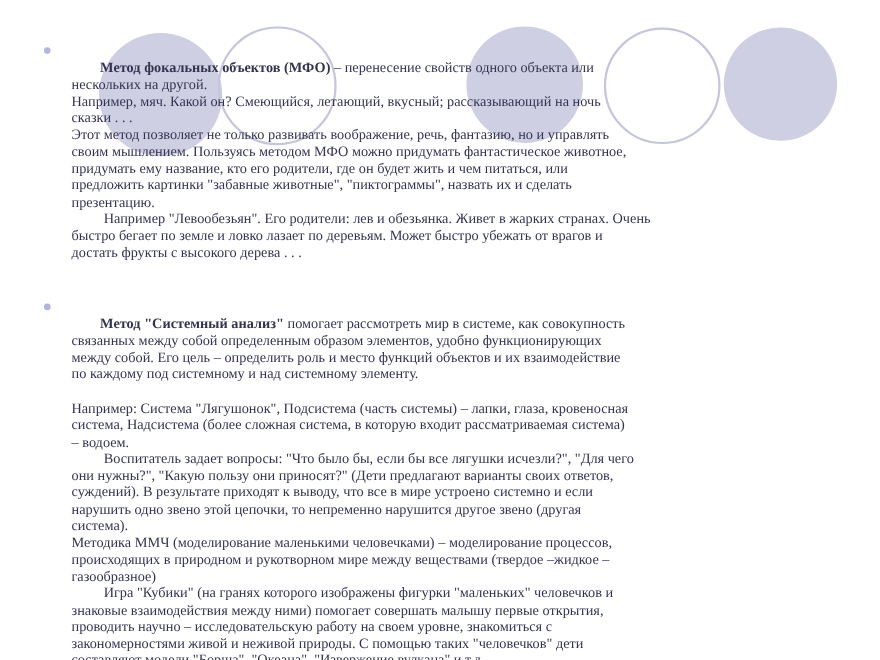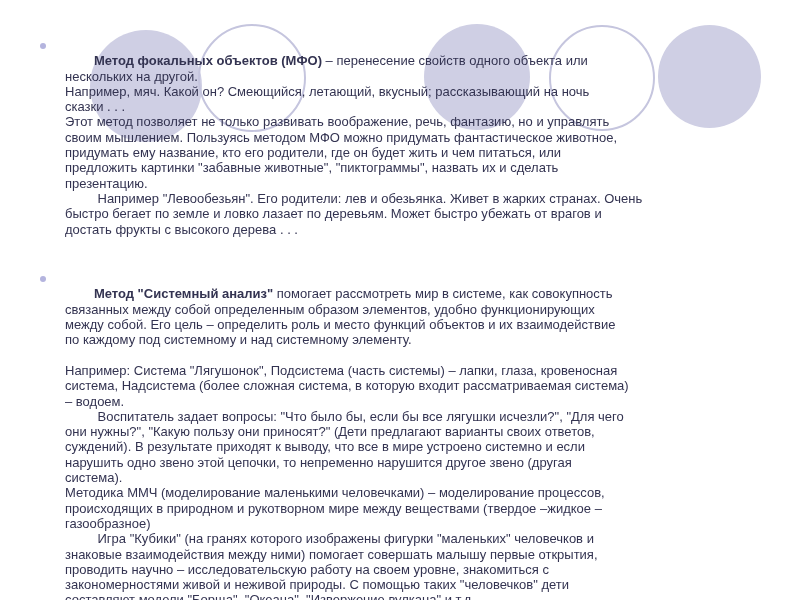--- a/index.html
+++ b/index.html
@@ -2,21 +2,21 @@
 <html lang="ru"><head>
 <meta charset="utf-8">
 <style>
   html, body { margin: 0; padding: 0; }
   .slide {
     position: relative;
     width: 800px;
     height: 600px;
     background: #ffffff;
     overflow: hidden;
-    font-family: Liberation Sans, sans-serif;
+    font-family: Liberation Serif, serif;
     color: #333351;
   }
   
   .circle { position: absolute; border-radius: 50%; }
   .circle.filled   { background: #cfcfe4; }
   .circle.outlined { border: 2px solid #c5c5de; background: transparent; }
   .c1 { left:  90px; top: 30px; width: 112px; height: 112px; }
   .c2 { left: 198px; top: 24px; width: 104px; height: 104px; }
   .c3 { left: 424px; top: 24px; width: 106px; height: 106px; }
   .c4 { left: 549px; top: 25px; width: 102px; height: 102px; }

